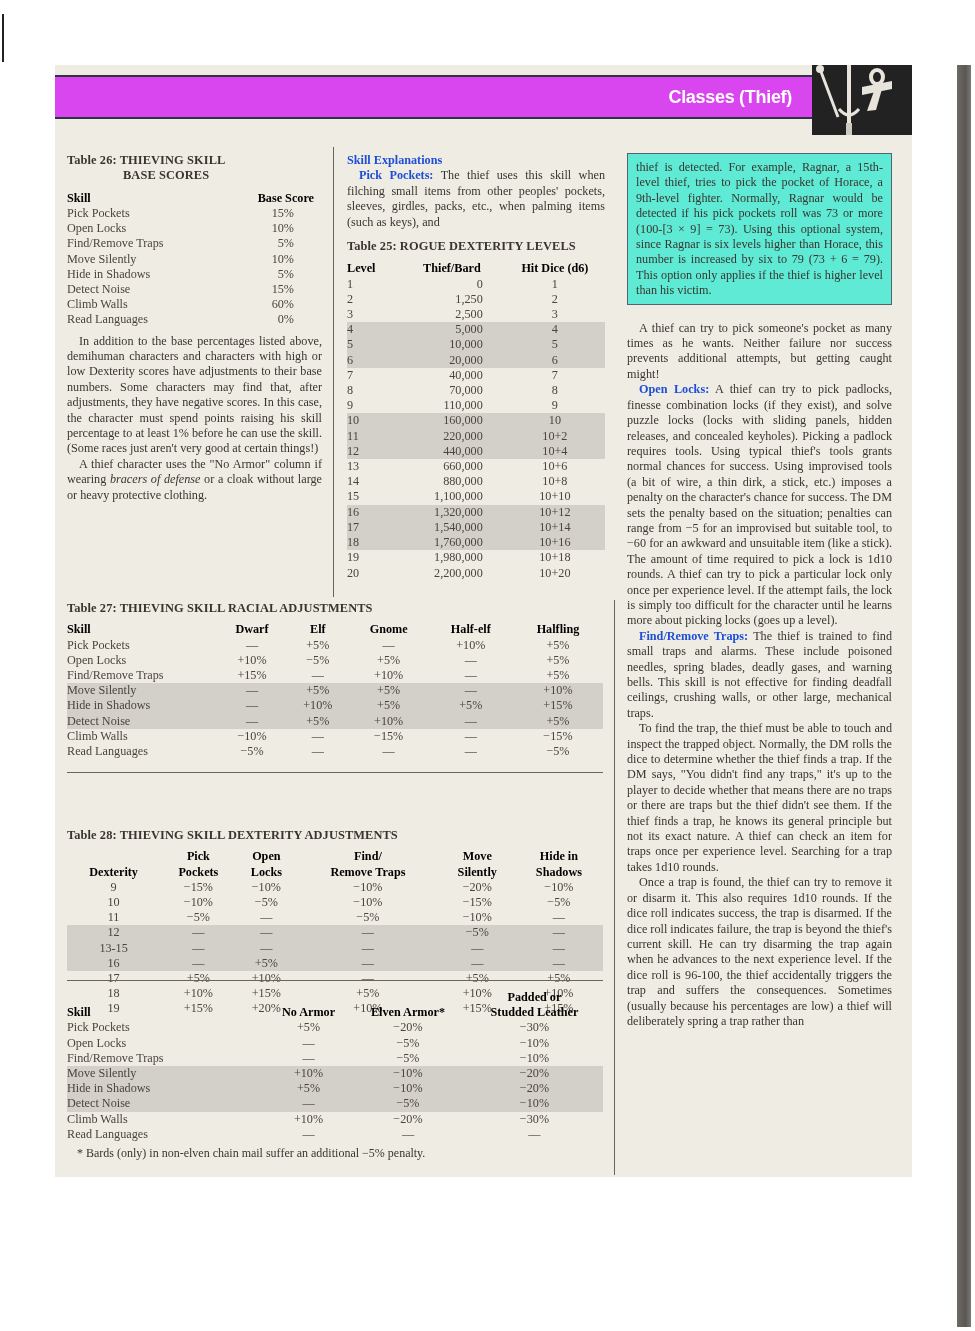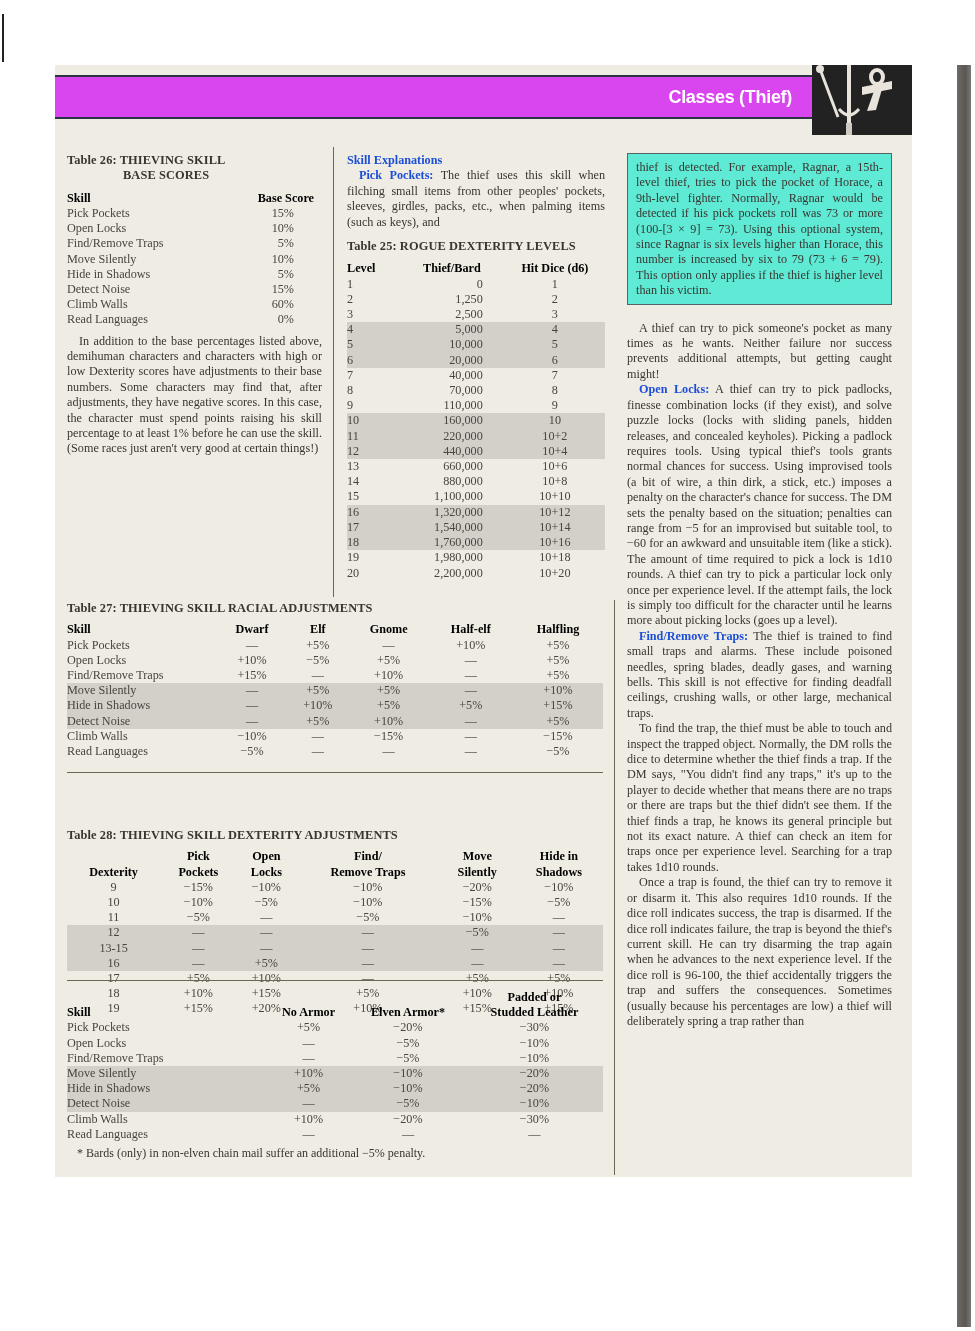--- a/index.html
+++ b/index.html
@@ -115,20 +115,21 @@
             <td>60%</td>
           </tr>
           <tr>
             <td class="left">Read Languages</td>
             <td>0%</td>
           </tr>
         </tbody>
     </table>
     <div style="height:6px"></div>
     <p>In addition to the base percentages listed above, demihuman characters and characters with high or low Dexterity scores have adjustments to their base numbers. Some characters may find that, after adjustments, they have negative scores. In this case, the character must spend points raising his skill percentage to at least 1% before he can use the skill. (Some races just aren't very good at certain things!)</p>
+    <p><span>A thief character uses the "No Armor" column if wearing </span><i>bracers of defense</i><span> or a cloak without large or heavy protective clothing.</span></p>
   </div>
 
   <div class="col col2">
     <div class="b">Skill Explanations</div>
     <p><span class="b">Pick Pockets:</span><span> The thief uses this skill when filching small items from other peoples' pockets, sleeves, girdles, packs, etc., when palming items (such as keys), and</span></p>
     <div class="tbl-title" style="margin-top:9px;">Table 25:  ROGUE DEXTERITY LEVELS</div>
     <table id="t25" style="margin-top:7px;">
       <thead>
           <tr>
         <th class="left">Level</th>

